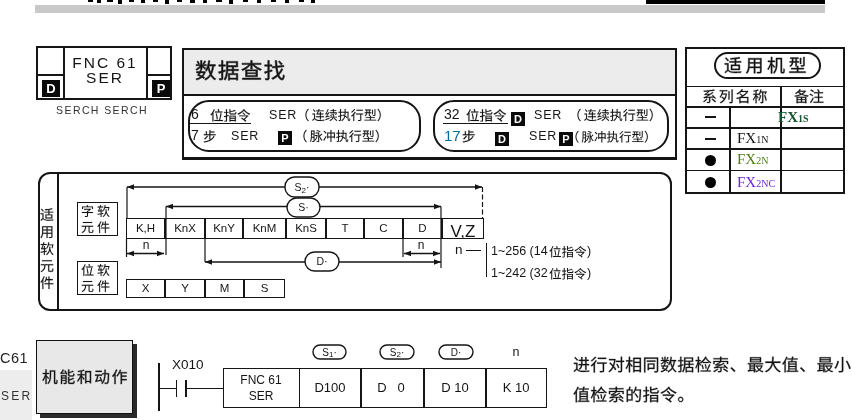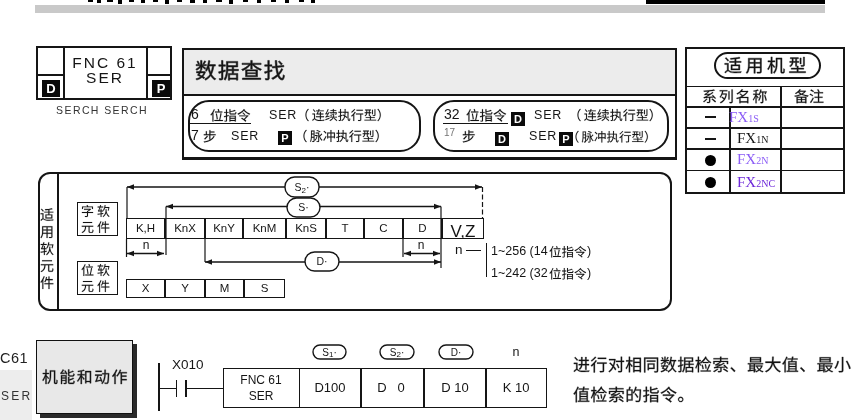--- a/index.html
+++ b/index.html
@@ -173,21 +173,21 @@
       <use href="#uff08" transform="translate(-8.6,0) scale(0.01300)"></use>
       <use href="#u8fde" transform="translate(6.8,0) scale(0.01300)"></use>
       <use href="#u7eed" transform="translate(19.8,0) scale(0.01300)"></use>
       <use href="#u6267" transform="translate(32.8,0) scale(0.01300)"></use>
       <use href="#u884c" transform="translate(45.8,0) scale(0.01300)"></use>
       <use href="#u578b" transform="translate(58.8,0) scale(0.01300)"></use>
       <use href="#uff09" transform="translate(71.8,0) scale(0.01300)"></use>
     </g>
   </svg>
 
-<div style="position:absolute;left:444px;top:128.4px;font-family:'Liberation Sans',sans-serif;font-size:10px;font-weight:normal;color:#737373;line-height:1;white-space:pre">17</div>
+<div style="position:absolute;left:444px;top:128.4px;font-family:'Liberation Sans',sans-serif;font-size:15px;font-weight:normal;color:#0369a1;line-height:1;white-space:pre">17</div>
 <svg style="position:absolute;left:462px;top:127.5px;overflow:visible" width="14" height="18">
     <g fill="#151515" stroke="#151515" stroke-width="12" transform="translate(0,13.5)">
       <use href="#u6b65" transform="translate(0.0,0) scale(0.01350)"></use>
     </g>
   </svg>
 <div style="position:absolute;left:495px;top:132px;width:14px;height:14px;background:#0a0a0a;color:#fff;font-family:'Liberation Sans',sans-serif;font-weight:bold;font-size:11px;text-align:center;line-height:14px">D</div>
 <div style="position:absolute;left:529px;top:129.8px;font-family:'Liberation Sans',sans-serif;font-size:12.5px;font-weight:normal;letter-spacing:0.8px;color:#151515;line-height:1;white-space:pre">SER</div>
 <div style="position:absolute;left:559px;top:132px;width:14px;height:14px;background:#0a0a0a;color:#fff;font-family:'Liberation Sans',sans-serif;font-weight:bold;font-size:11px;text-align:center;line-height:14px">P</div>
 <svg style="position:absolute;left:575px;top:128.5px;overflow:visible" width="76" height="16">
     <g fill="#151515" stroke="#151515" stroke-width="8" transform="translate(0,12.5)">
@@ -231,27 +231,27 @@
   </svg>
 
 <svg style="position:absolute;left:794px;top:86.5px;overflow:visible" width="30" height="20">
     <g fill="#151515" stroke="#151515" stroke-width="14" transform="translate(0,15)">
       <use href="#u5907" transform="translate(0.0,0) scale(0.01500)"></use>
       <use href="#u6ce8" transform="translate(15.0,0) scale(0.01500)"></use>
     </g>
   </svg>
 
 <div style="position:absolute;left:705px;top:116px;width:11px;height:2.4px;background:#151515"></div>
-<div style="position:absolute;left:729px;top:109.5px;font-family:'Liberation Serif',sans-serif;font-size:15px;font-weight:normal;color:#8b5cf6;line-height:1;white-space:pre">FX<span style="font-size:10px">1S</span></div>
+<div style="position:absolute;left:778px;top:109.5px;font-family:'Liberation Serif',sans-serif;font-size:15px;font-weight:bold;color:#14532d;line-height:1;white-space:pre">FX<span style="font-size:10px">1S</span></div>
 
 <div style="position:absolute;left:705px;top:137.5px;width:11px;height:2.4px;background:#151515"></div>
 <div style="position:absolute;left:737px;top:131.0px;font-family:'Liberation Serif',sans-serif;font-size:15px;font-weight:normal;color:#151515;line-height:1;white-space:pre">FX<span style="font-size:10px">1N</span></div>
 
 <div style="position:absolute;left:705px;top:155px;width:11px;height:11px;border-radius:6px;background:#000"></div>
-<div style="position:absolute;left:737px;top:152.0px;font-family:'Liberation Serif',sans-serif;font-size:15px;font-weight:normal;color:#8b5cf6;line-height:1;white-space:pre">FX<span style="font-size:10px">2N</span></div>
+<div style="position:absolute;left:737px;top:152.0px;font-family:'Liberation Serif',sans-serif;font-size:15px;font-weight:normal;color:#4d7c0f;line-height:1;white-space:pre">FX<span style="font-size:10px">2N</span></div>
 
 <div style="position:absolute;left:705px;top:177px;width:11px;height:11px;border-radius:6px;background:#000"></div>
 <div style="position:absolute;left:737px;top:174.5px;font-family:'Liberation Serif',sans-serif;font-size:15px;font-weight:normal;color:#6d28d9;line-height:1;white-space:pre">FX<span style="font-size:10px">2NC</span></div>
 
 <div style="position:absolute;left:38px;top:172px;width:634px;height:139px;border:2px solid #151515;border-radius:12px;"></div>
 
 <div style="position:absolute;left:57.2px;top:172px;width:1.6px;height:139px;background:#151515"></div>
 
 <svg style="position:absolute;left:0;top:0;overflow:visible" width="1" height="1">
     <g fill="#151515" stroke="#151515" stroke-width="10">

